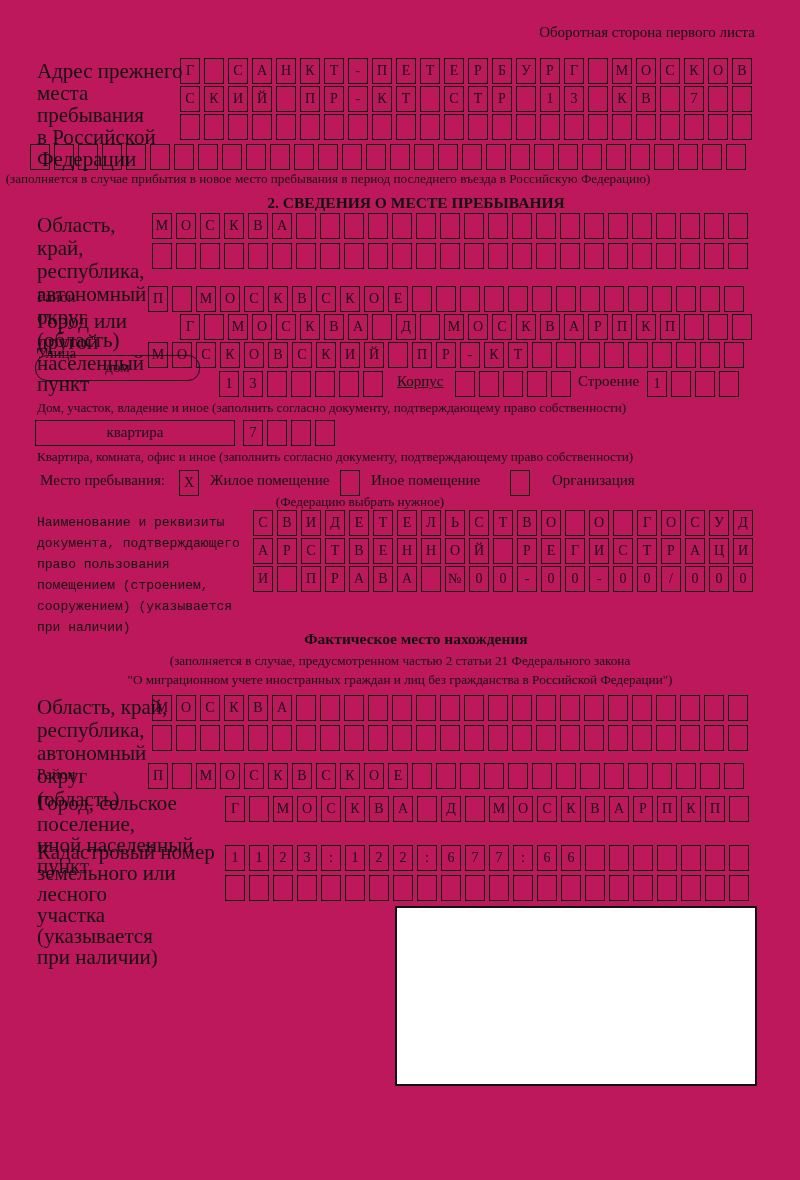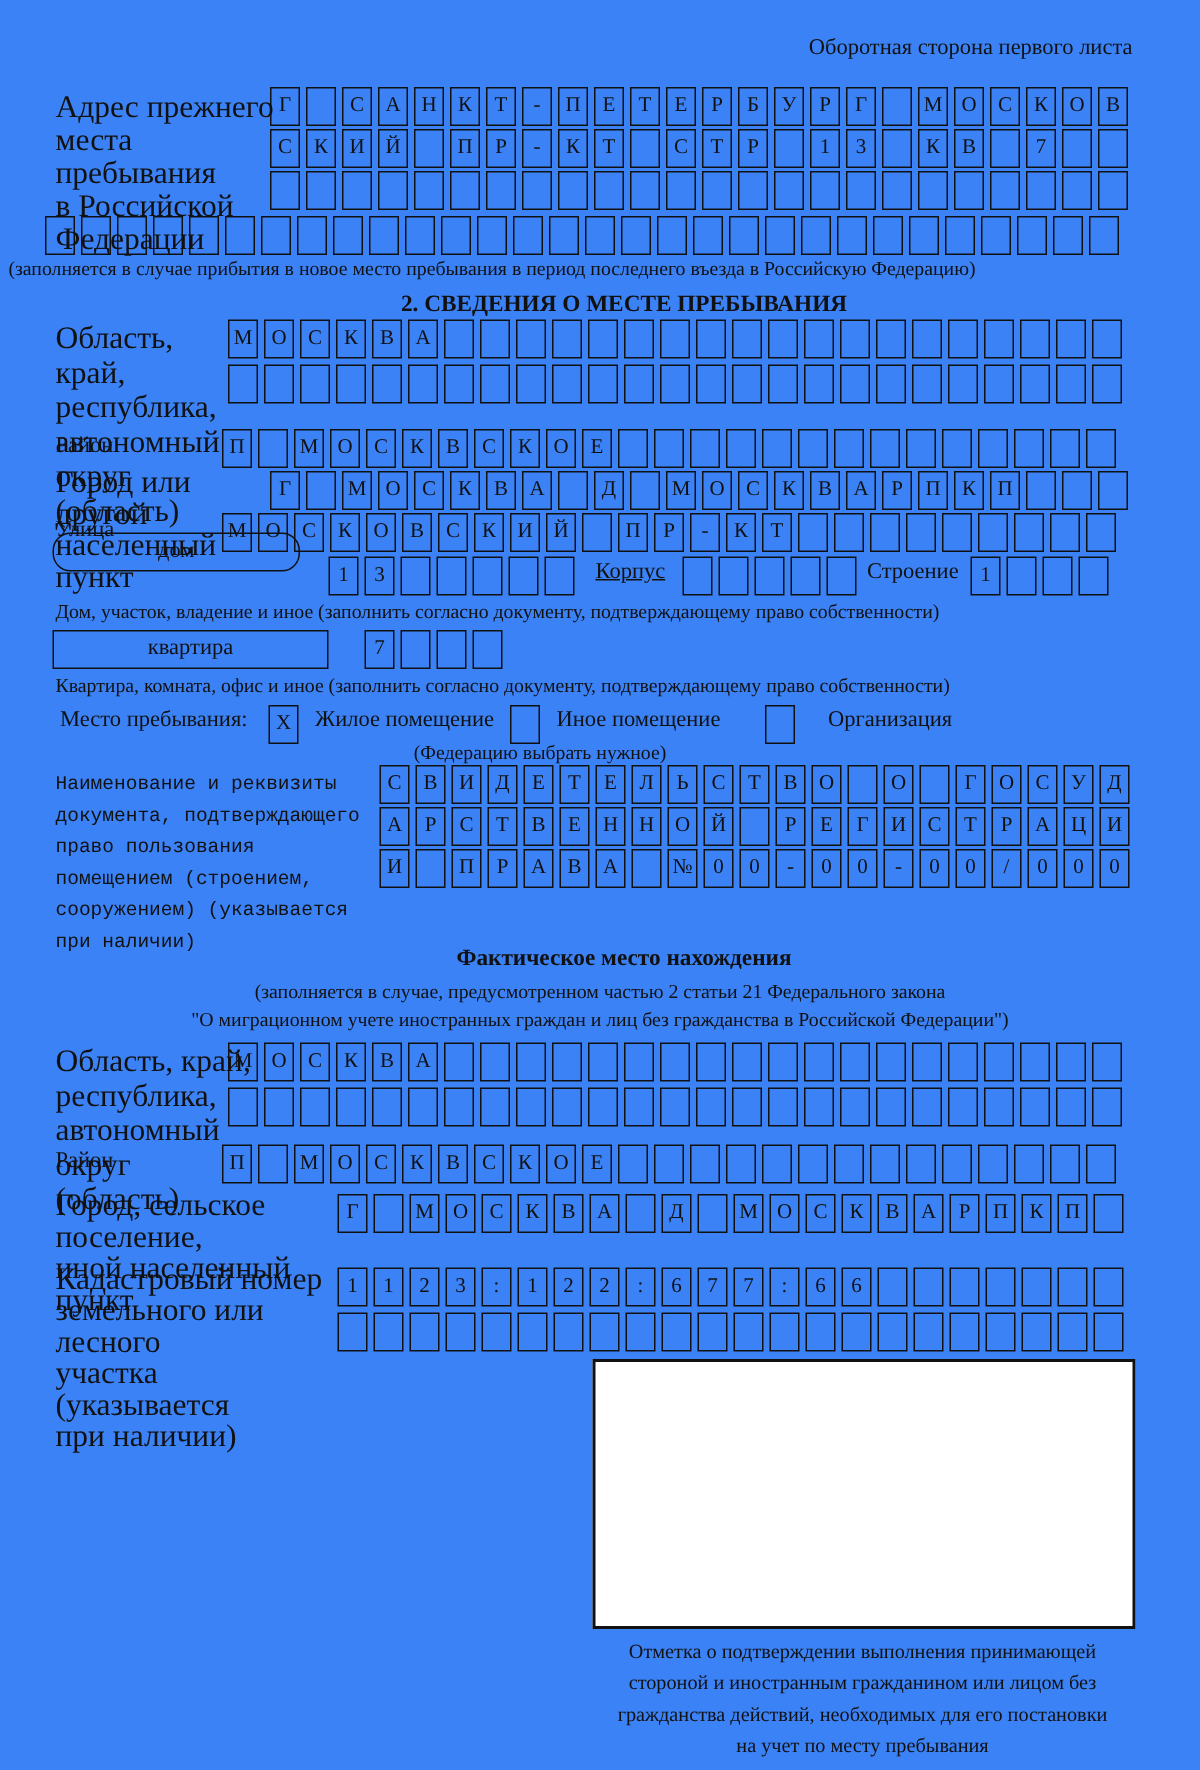--- a/index.html
+++ b/index.html
@@ -1,16 +1,16 @@
 <!DOCTYPE html>
 <html><head>
 <meta charset="utf-8">
 <style>
   html,body{margin:0;padding:0;background:#fff;}
-  .page{position:relative;width:800px;height:1180px;background:#3b82f6;
+  .page{position:relative;width:800px;height:1180px;background:#be185d;
         font-family:"Liberation Serif","DejaVu Serif",serif;color:#111;overflow:hidden;}
   .title-right{position:absolute;font-size:15px;}
   .hdr{position:absolute;left:16px;width:800px;text-align:center;font-weight:bold;font-size:15.5px;}
   .lbl{position:absolute;font-size:21px;white-space:pre-line;}
   .caption{position:absolute;font-size:13.2px;}
   .center{text-align:center;}
   .boxrow{position:absolute;white-space:nowrap;height:26px;}
   .cell{display:inline-block;box-sizing:border-box;width:20px;height:26px;border:1.6px solid #111;
         margin-right:4px;text-align:center;font-size:14px;line-height:23px;vertical-align:top;
         font-family:"Liberation Serif","DejaVu Serif",serif;}
@@ -56,21 +56,21 @@
   <div class="boxrow" style="left:148px;top:342px;"><span class="cell">М</span><span class="cell">О</span><span class="cell">С</span><span class="cell">К</span><span class="cell">О</span><span class="cell">В</span><span class="cell">С</span><span class="cell">К</span><span class="cell">И</span><span class="cell">Й</span><span class="cell"></span><span class="cell">П</span><span class="cell">Р</span><span class="cell">-</span><span class="cell">К</span><span class="cell">Т</span><span class="cell"></span><span class="cell"></span><span class="cell"></span><span class="cell"></span><span class="cell"></span><span class="cell"></span><span class="cell"></span><span class="cell"></span><span class="cell"></span></div>
 
   <div class="widebox" style="left:35px;top:355px;width:165px;border-radius:12px;">дом</div>
   <div class="boxrow" style="left:207px;top:371px;margin-left:12px;"><span class="cell">1</span><span class="cell">3</span><span class="cell"></span><span class="cell"></span><span class="cell"></span><span class="cell"></span><span class="cell"></span></div>
   <div class="inline-lbl" style="left:397px;top:373px;text-decoration:underline;">Корпус</div>
   <div class="boxrow" style="left:455px;top:371px;"><span class="cell"></span><span class="cell"></span><span class="cell"></span><span class="cell"></span><span class="cell"></span></div>
   <div class="inline-lbl" style="left:578px;top:373px;">Строение</div>
   <div class="boxrow" style="left:647px;top:371px;"><span class="cell">1</span><span class="cell"></span><span class="cell"></span><span class="cell"></span></div>
   <div class="caption" style="left:37px;top:400px;">Дом, участок, владение и иное (заполнить согласно документу, подтверждающему право собственности)</div>
 
-  <div class="widebox" style="left:35px;top:420px;width:184px;">квартира</div>
+  <div class="widebox" style="left:35px;top:420px;width:200px;">квартира</div>
   <div class="boxrow" style="left:243px;top:420px;"><span class="cell">7</span><span class="cell"></span><span class="cell"></span><span class="cell"></span></div>
   <div class="caption" style="left:37px;top:449px;">Квартира, комната, офис и иное (заполнить согласно документу, подтверждающему право собственности)</div>
 
   <div class="inline-lbl" style="left:40px;top:472px;">Место пребывания:</div>
   <span class="cell" style="position:absolute;left:179px;top:470px;">X</span>
   <div class="inline-lbl" style="left:210px;top:472px;">Жилое помещение</div>
   <span class="cell" style="position:absolute;left:340px;top:470px;"></span>
   <div class="inline-lbl" style="left:371px;top:472px;">Иное помещение</div>
   <span class="cell" style="position:absolute;left:510px;top:470px;"></span>
   <div class="inline-lbl" style="left:552px;top:472px;">Организация</div>
@@ -105,18 +105,14 @@
   <div class="boxrow" style="left:225px;top:796px;"><span class="cell">Г</span><span class="cell"></span><span class="cell">М</span><span class="cell">О</span><span class="cell">С</span><span class="cell">К</span><span class="cell">В</span><span class="cell">А</span><span class="cell"></span><span class="cell">Д</span><span class="cell"></span><span class="cell">М</span><span class="cell">О</span><span class="cell">С</span><span class="cell">К</span><span class="cell">В</span><span class="cell">А</span><span class="cell">Р</span><span class="cell">П</span><span class="cell">К</span><span class="cell">П</span><span class="cell"></span></div>
 
   <div class="lbl" style="left:37px;top:842px;line-height:21px;width:185px;">Кадастровый номер
 земельного или лесного
 участка (указывается
 при наличии)</div>
   <div class="boxrow" style="left:225px;top:845px;"><span class="cell">1</span><span class="cell">1</span><span class="cell">2</span><span class="cell">3</span><span class="cell">:</span><span class="cell">1</span><span class="cell">2</span><span class="cell">2</span><span class="cell">:</span><span class="cell">6</span><span class="cell">7</span><span class="cell">7</span><span class="cell">:</span><span class="cell">6</span><span class="cell">6</span><span class="cell"></span><span class="cell"></span><span class="cell"></span><span class="cell"></span><span class="cell"></span><span class="cell"></span><span class="cell"></span></div>
   <div class="boxrow" style="left:225px;top:875px;"><span class="cell"></span><span class="cell"></span><span class="cell"></span><span class="cell"></span><span class="cell"></span><span class="cell"></span><span class="cell"></span><span class="cell"></span><span class="cell"></span><span class="cell"></span><span class="cell"></span><span class="cell"></span><span class="cell"></span><span class="cell"></span><span class="cell"></span><span class="cell"></span><span class="cell"></span><span class="cell"></span><span class="cell"></span><span class="cell"></span><span class="cell"></span><span class="cell"></span></div>
 
   <div class="stampbox" style="left:395px;top:906px;width:358px;height:176px;"></div>
-  <div class="caption center" style="left:370px;top:1090px;width:410px;line-height:21px;white-space:pre-line;font-size:13.5px;">Отметка о подтверждении выполнения принимающей
-стороной и иностранным гражданином или лицом без
-гражданства действий, необходимых для его постановки
-на учет по месту пребывания</div>
 
 </div>
 
 </body></html>

